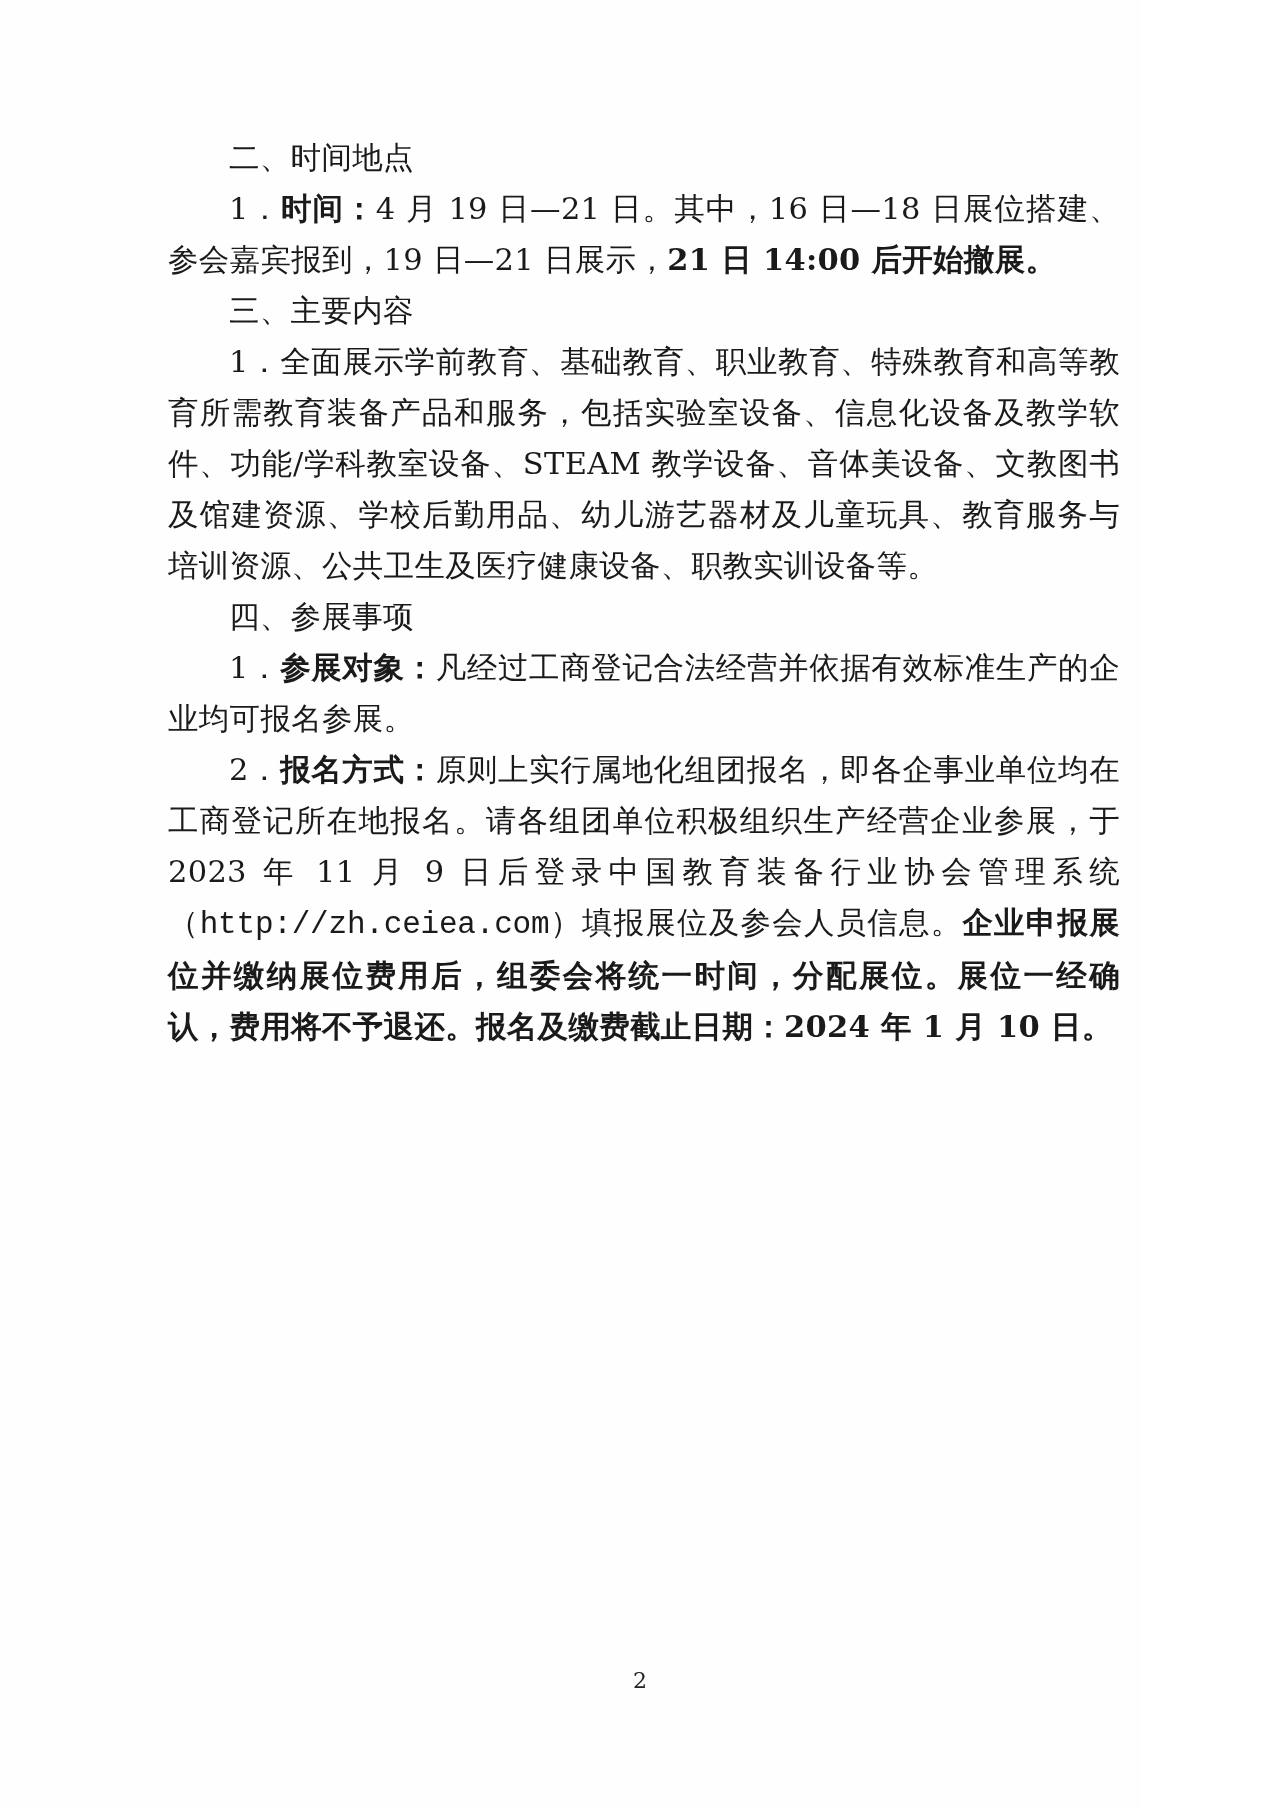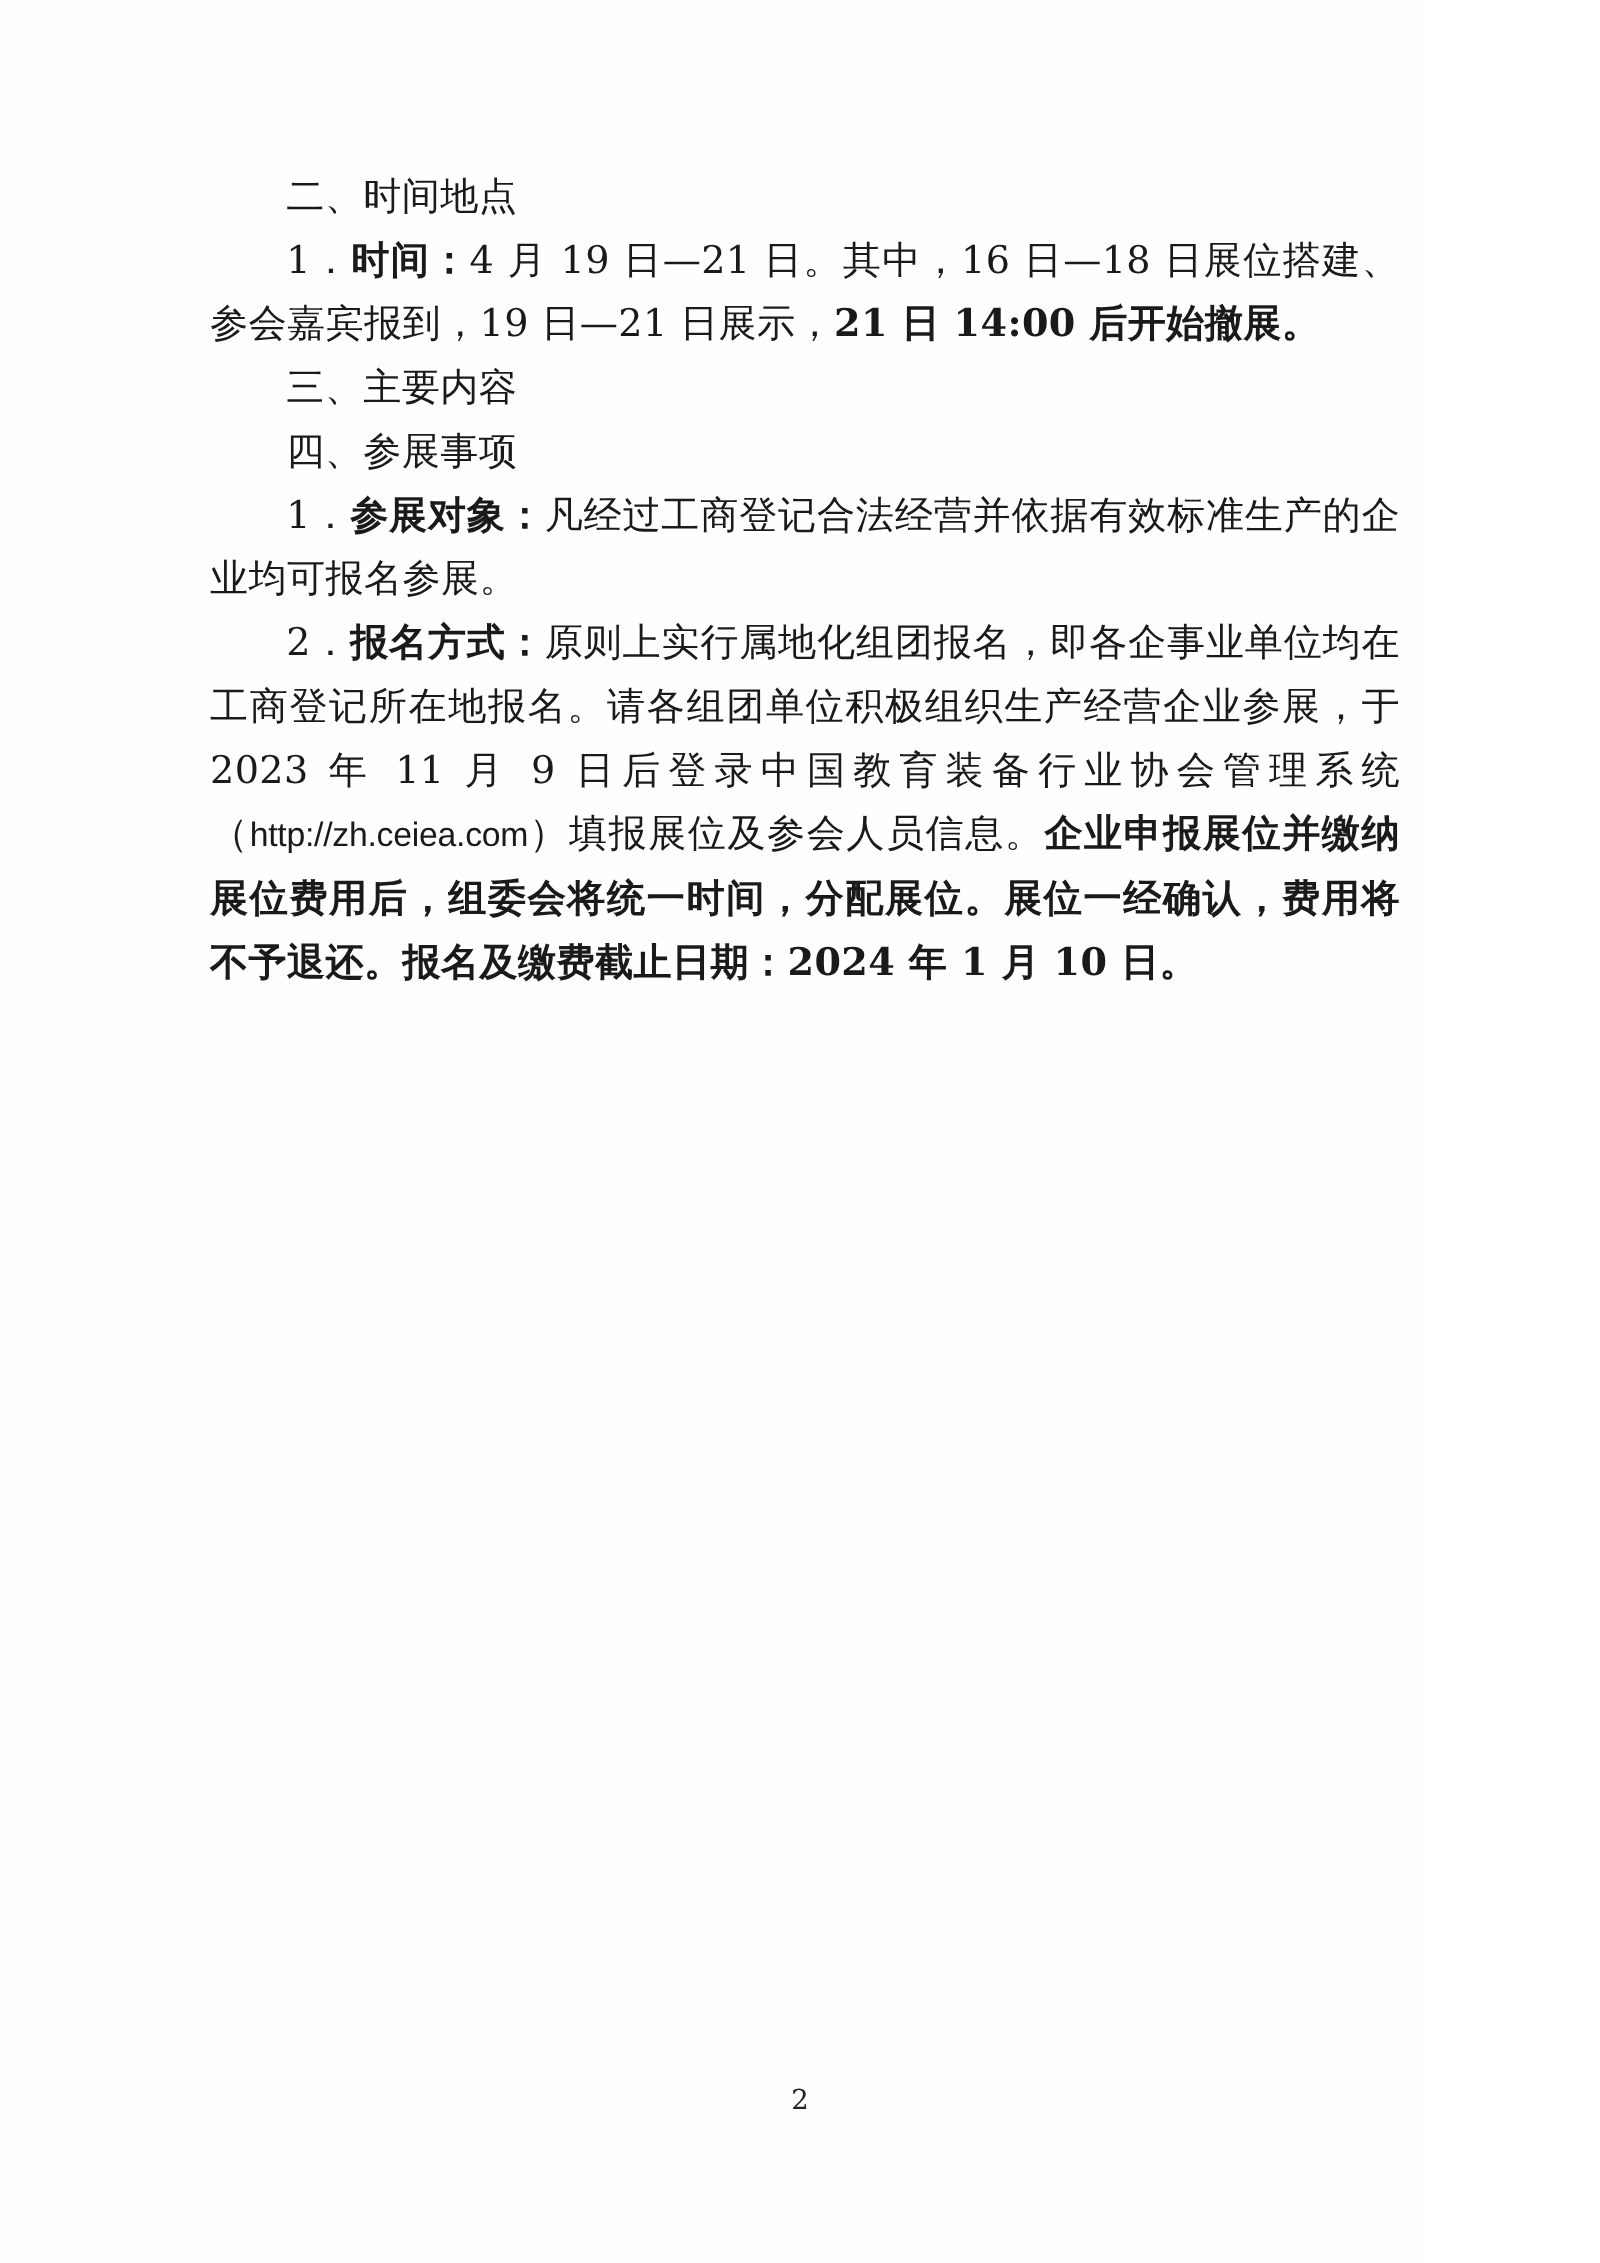--- a/index.html
+++ b/index.html
@@ -38,22 +38,22 @@
     letter-spacing: 0.3px;
     font-family: "DejaVu Serif", "Liberation Serif", serif;
   }
   .indent {
     text-indent: 61px;
   }
   .bold {
     font-weight: bold;
   }
   .mono {
-    font-family: Liberation Sans, sans-serif;
-    font-size: 27px;
+    font-family: Liberation Mono, monospace;
+    font-size: 31px;
     letter-spacing: -0.2px;
   }
   .page-number {
     position: absolute;
     left: 0;
     top: 1668px;
     width: 1280px;
     text-align: center;
     font-size: 22px;
     font-family: "DejaVu Serif", "Liberation Serif", serif;
@@ -68,20 +68,21 @@
 
     <p class="para indent">二、时间地点</p>
 
     <p class="para indent">
       <span>1．</span><span class="bold">时间：</span><span>4 月 19 日—21 日。其中，16 日—18 日展位搭建、参会嘉宾报到，19 日—21 日展示，</span><span class="bold">21 日 14:00 后开始撤展。</span>
     </p>
 
 
     <p class="para indent">三、主要内容</p>
 
+    <p class="para indent">1．全面展示学前教育、基础教育、职业教育、特殊教育和高等教育所需教育装备产品和服务，包括实验室设备、信息化设备及教学软件、功能/学科教室设备、STEAM 教学设备、音体美设备、文教图书及馆建资源、学校后勤用品、幼儿游艺器材及儿童玩具、教育服务与培训资源、公共卫生及医疗健康设备、职教实训设备等。</p>
 
 
 
     <p class="para indent">四、参展事项</p>
 
     <p class="para indent">
       <span>1．</span><span class="bold">参展对象：</span><span>凡经过工商登记合法经营并依据有效标准生产的企业均可报名参展。</span>
     </p>
 
     <p class="para indent">

